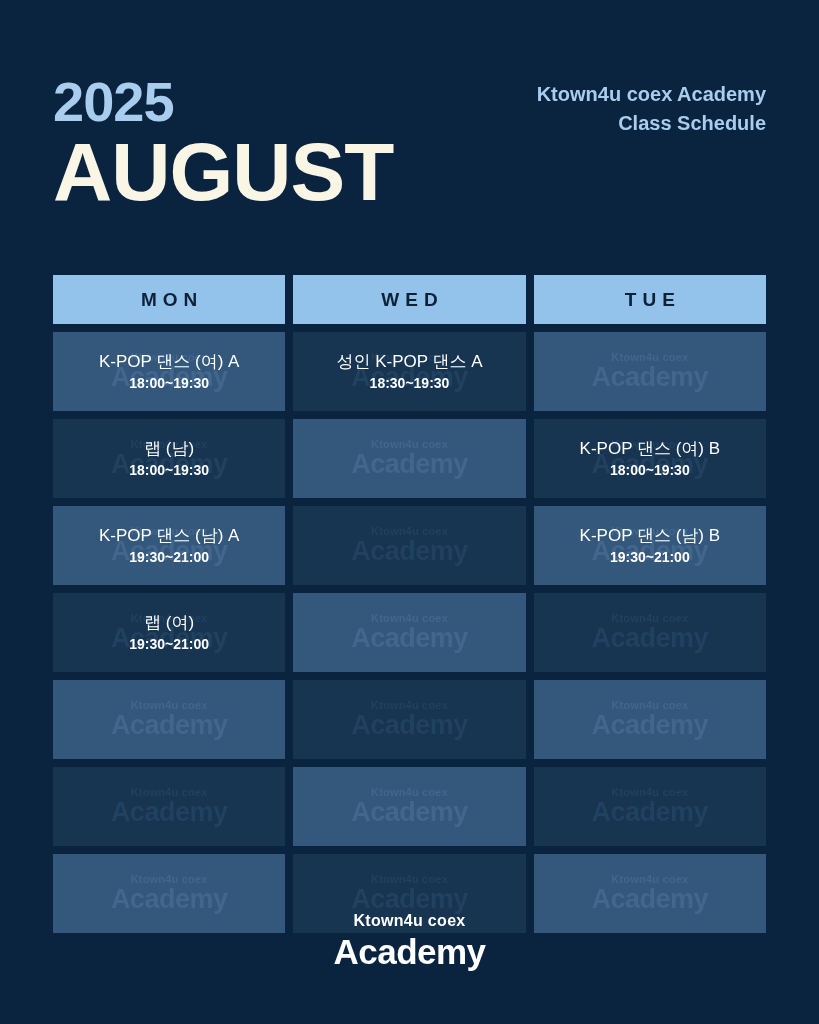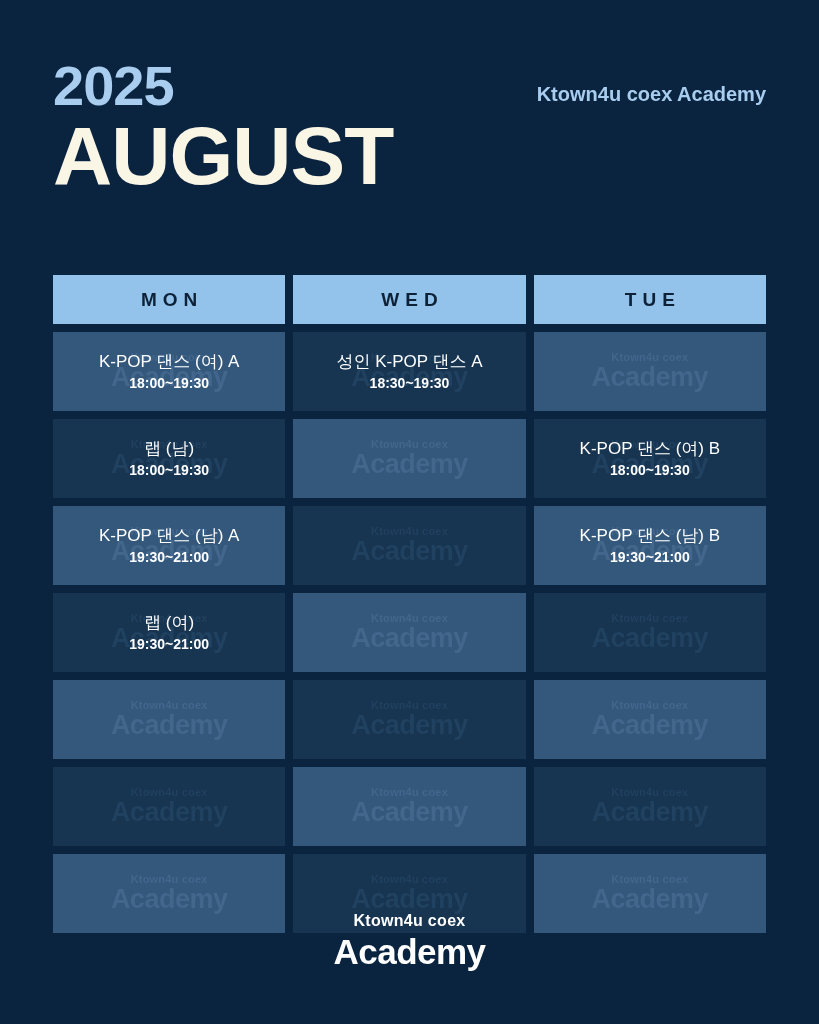--- a/index.html
+++ b/index.html
@@ -17,21 +17,21 @@
 
   
   .header {
     position: relative;
     height: 250px;
     padding: 0;
   }
   .title-block {
     position: absolute;
     left: 53px;
-    top: 58px;
+    top: 74px;
   }
   .year {
     font-size: 56px;
     font-weight: bold;
     color: #a8cdee;
     line-height: 1;
     letter-spacing: -1px;
   }
   .month {
     font-size: 82px;
@@ -148,20 +148,21 @@
 </head>
 <body>
 
 <div class="header">
   <div class="title-block">
     <div class="year">2025</div>
     <div class="month">AUGUST</div>
   </div>
   <div class="brand-block">
     <div>Ktown4u coex Academy</div>
+    <div>Class Schedule</div>
   </div>
 </div>
 
 <div class="schedule" id="schedule">
     <div class="col-head">MON</div>
     <div class="col-head">WED</div>
     <div class="col-head">TUE</div>
     <div class="cell light">
       <div class="watermark">
         <div class="wm-small">Ktown4u coex</div>

